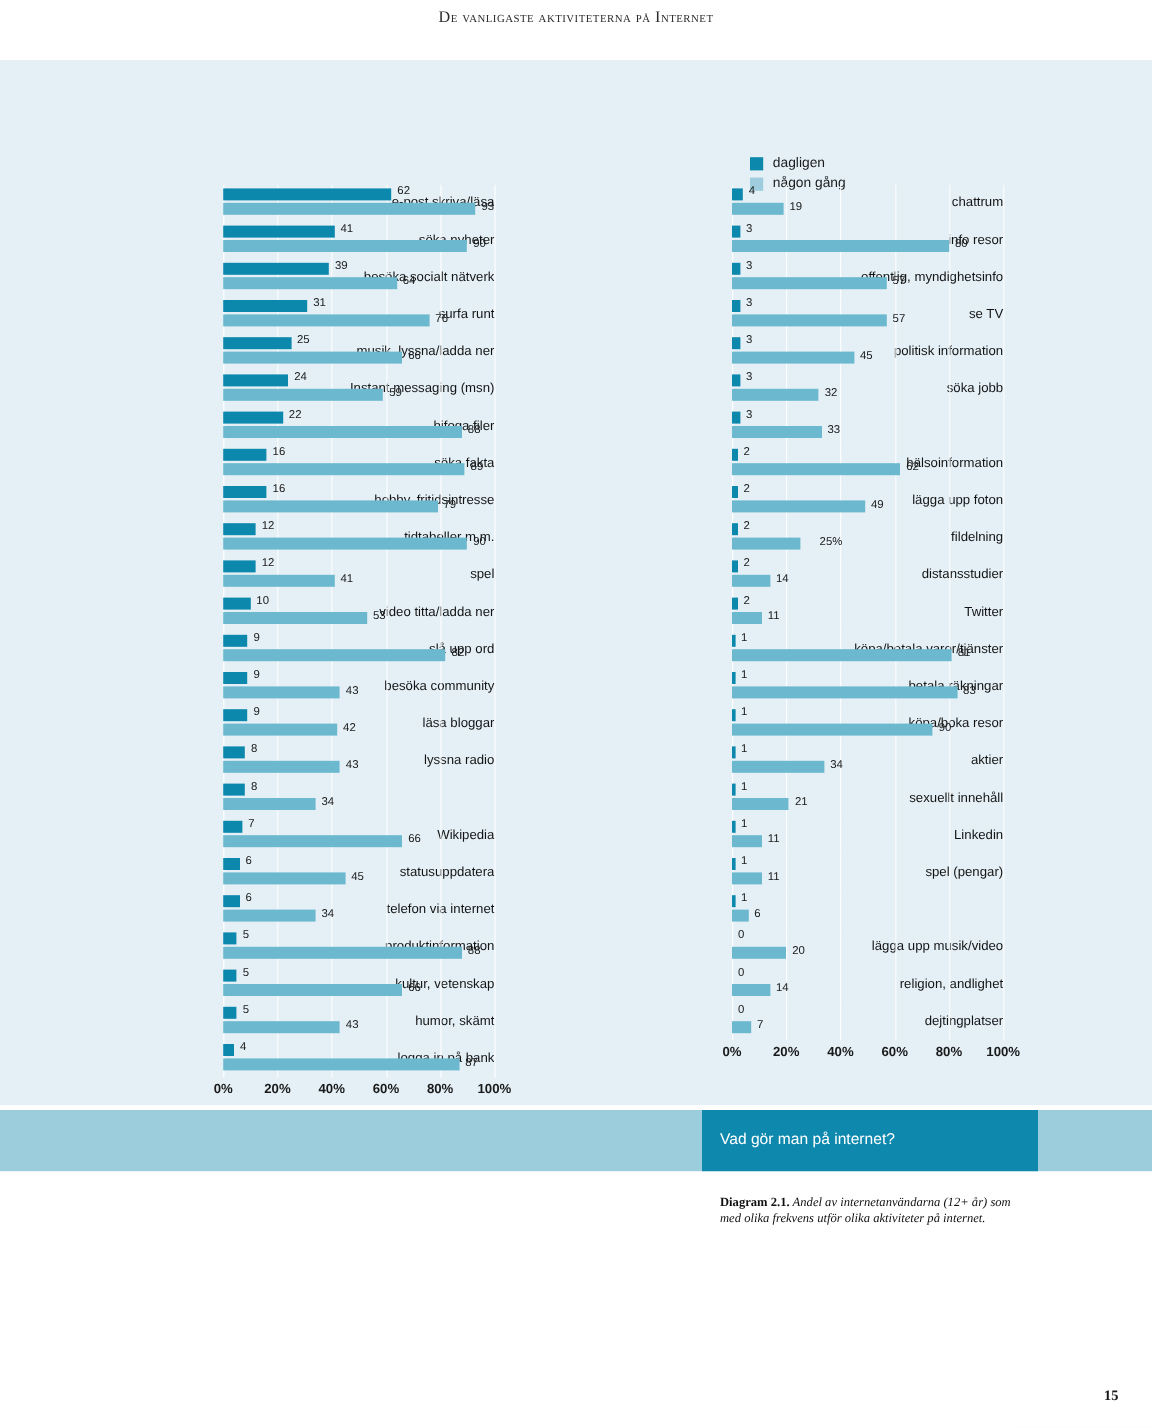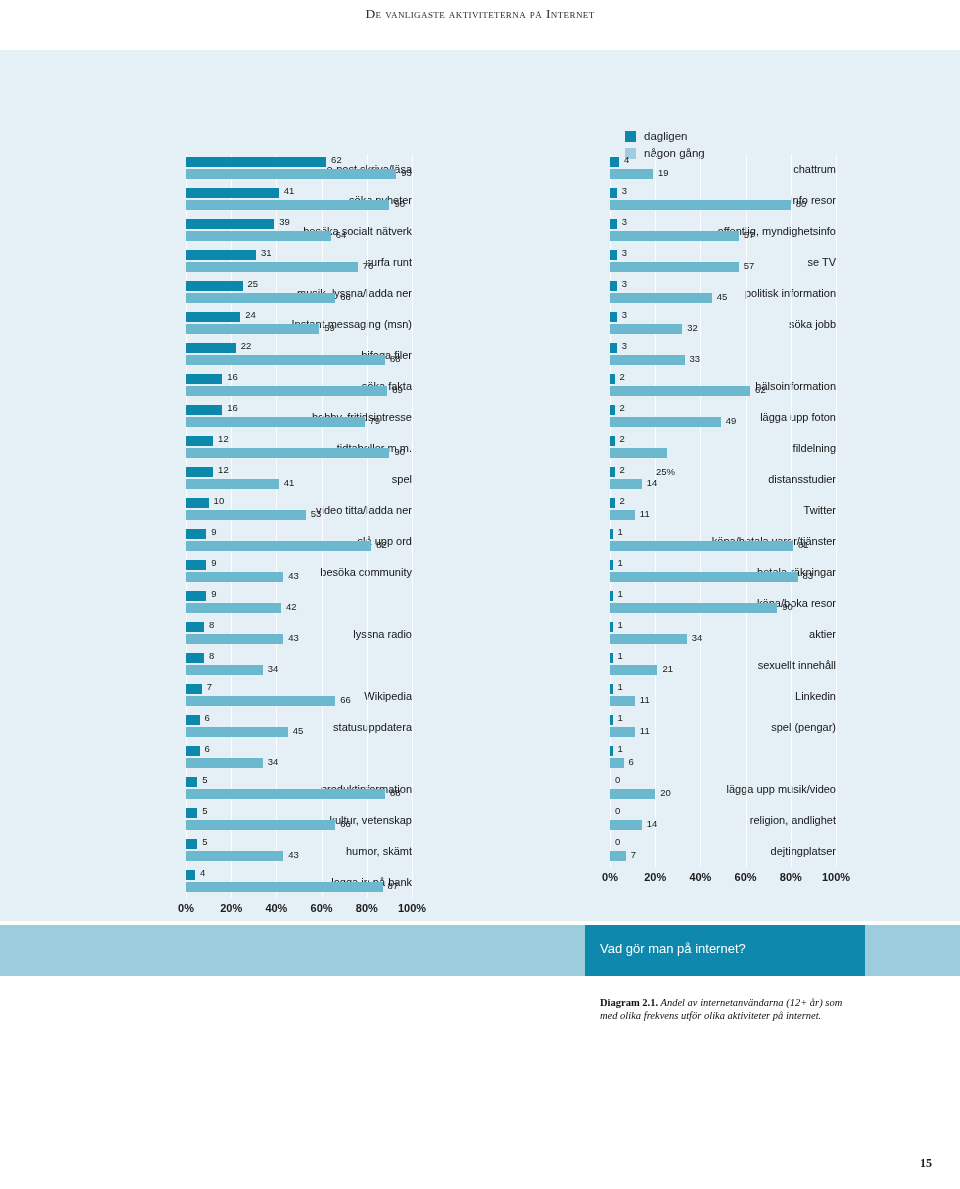--- a/index.html
+++ b/index.html
@@ -377,20 +377,21 @@
               <div class="gridline" style="left: 180.8px;"></div>
               <div class="gridline" style="left: 226px;"></div>
             </div>
             <div class="bar daily" style="width: 20.34px; background: rgb(13, 136, 173);"></div>
             <div class="bar-val daily" style="left: 25.34px;">9</div>
             <div class="bar sometimes" style="width: 97.18px; background: rgb(108, 184, 206);"></div>
             <div class="bar-val sometimes" style="left: 102.18px;">43</div>
           </div>
         </div>
         <div class="row">
+          <div class="row-label">läsa bloggar</div>
           <div class="bars">
             <div class="grid">
               <div class="gridline axis0" style="left: 0px;"></div>
               <div class="gridline" style="left: 45.2px;"></div>
               <div class="gridline" style="left: 90.4px;"></div>
               <div class="gridline" style="left: 135.6px;"></div>
               <div class="gridline" style="left: 180.8px;"></div>
               <div class="gridline" style="left: 226px;"></div>
             </div>
             <div class="bar daily" style="width: 20.34px; background: rgb(13, 136, 173);"></div>
@@ -460,20 +461,21 @@
               <div class="gridline" style="left: 180.8px;"></div>
               <div class="gridline" style="left: 226px;"></div>
             </div>
             <div class="bar daily" style="width: 13.56px; background: rgb(13, 136, 173);"></div>
             <div class="bar-val daily" style="left: 18.56px;">6</div>
             <div class="bar sometimes" style="width: 101.7px; background: rgb(108, 184, 206);"></div>
             <div class="bar-val sometimes" style="left: 106.7px;">45</div>
           </div>
         </div>
         <div class="row">
+          <div class="row-label">telefon via internet</div>
           <div class="bars">
             <div class="grid">
               <div class="gridline axis0" style="left: 0px;"></div>
               <div class="gridline" style="left: 45.2px;"></div>
               <div class="gridline" style="left: 90.4px;"></div>
               <div class="gridline" style="left: 135.6px;"></div>
               <div class="gridline" style="left: 180.8px;"></div>
               <div class="gridline" style="left: 226px;"></div>
             </div>
             <div class="bar daily" style="width: 13.56px; background: rgb(13, 136, 173);"></div>
@@ -722,21 +724,21 @@
               <div class="gridline axis0" style="left: 0px;"></div>
               <div class="gridline" style="left: 45.2px;"></div>
               <div class="gridline" style="left: 90.4px;"></div>
               <div class="gridline" style="left: 135.6px;"></div>
               <div class="gridline" style="left: 180.8px;"></div>
               <div class="gridline" style="left: 226px;"></div>
             </div>
             <div class="bar daily" style="width: 4.52px; background: rgb(13, 136, 173);"></div>
             <div class="bar-val daily" style="left: 9.52px;">2</div>
             <div class="bar sometimes" style="width: 56.5px; background: rgb(108, 184, 206);"></div>
-            <div class="bar-val sometimes" style="left: 46px; margin-top: 20px;">25%</div>
+            <div class="bar-val sometimes" style="left: 73px;">25%</div>
           </div>
         </div>
         <div class="row">
           <div class="row-label">distansstudier</div>
           <div class="bars">
             <div class="grid">
               <div class="gridline axis0" style="left: 0px;"></div>
               <div class="gridline" style="left: 45.2px;"></div>
               <div class="gridline" style="left: 90.4px;"></div>
               <div class="gridline" style="left: 135.6px;"></div>

